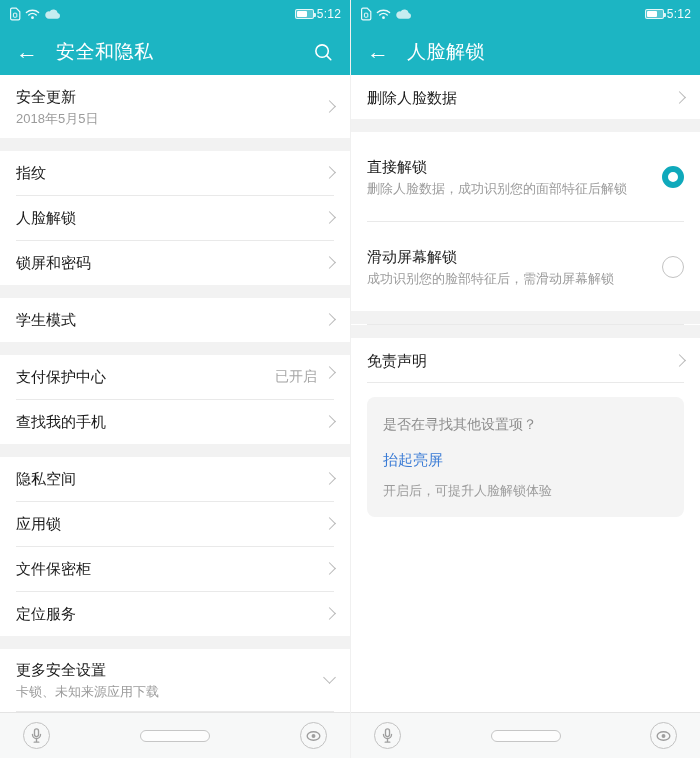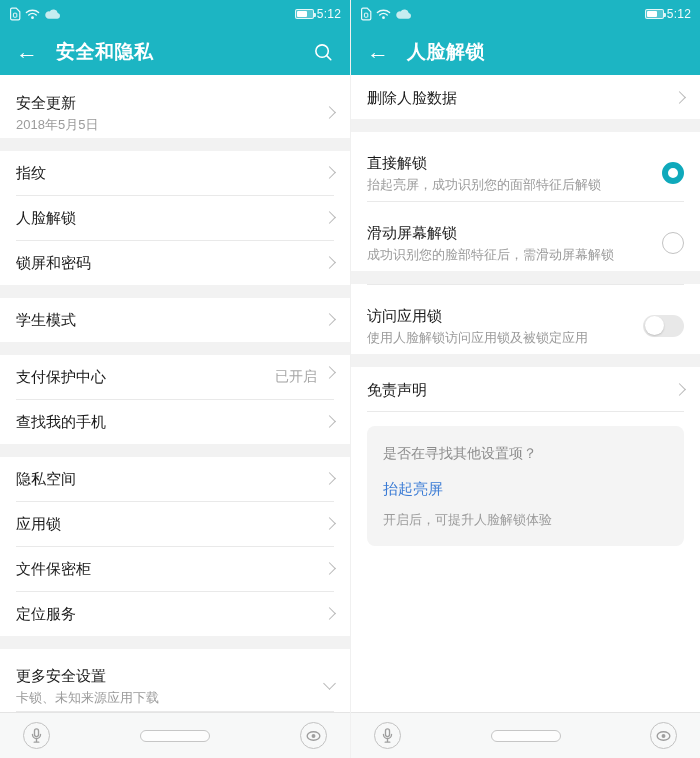--- a/index.html
+++ b/index.html
@@ -14,26 +14,26 @@
   .sb-left { display:flex; align-items:center; gap:4px; }
   .sb-right { display:flex; align-items:center; gap:3px; }
   .sb-time { font-size:12px; color:#f2fbfc; letter-spacing:0.2px; }
   .battery { position:relative; width:19px; height:10px; border:1px solid rgba(255,255,255,0.85); border-radius:2px; display:inline-block; background:rgba(255,255,255,0.25); }
   .battery-fill { position:absolute; left:1px; top:1px; bottom:1px; width:62%; background:#ffffff; border-radius:1px; }
   .battery-tip { position:absolute; right:-3px; top:2.5px; width:2px; height:4px; background:rgba(255,255,255,0.85); border-radius:0 1px 1px 0; }
 
   
   .header { height:47px; background:#1CB5C3; display:flex; align-items:center; padding:0 16px; flex-shrink:0; }
   .back { color:#ffffff; font-size:22px; line-height:1; cursor:pointer; margin-right:18px; font-weight:400; }
-  .h-title { color:#ffffff; font-size:19px; font-weight:700; flex:1; letter-spacing:0.5px; }
+  .h-title { color:#ffffff; font-size:19px; font-weight:400; flex:1; letter-spacing:0.5px; }
   .search-btn { cursor:pointer; display:flex; align-items:center; }
 
   
   .row { min-height:44px; display:flex; align-items:center; justify-content:space-between; padding:0 16px; background:#fff; cursor:pointer; }
-  .row.two { padding:8px 16px;margin-top:12px; }
+  .row.two { padding:24px 16px; }
   .row.three { padding:8px 16px; }
   .col { display:flex; flex-direction:column; gap:3px; flex:1; padding-right:12px; }
   .t { font-size:15px; color:#1a1a1a; font-weight:500; line-height:21px; }
   .s { font-size:13px; color:#9b9b9b; line-height:17px; }
   .val { font-size:14px; color:#a6a6a6; margin-right:8px; }
   .rightside { display:flex; flex-shrink:0; }
   .chev { width:9px; height:9px; border-top:1.5px solid #b8b8b8; border-right:1.5px solid #b8b8b8; transform:rotate(45deg); flex-shrink:0; }
   .chev.down { transform:rotate(135deg); margin-top:-4px; }
   .divider { height:1px; background:#e9e9e9; margin:0 16px; flex-shrink:0; }
   .band { height:13px; background:#f2f2f2; flex-shrink:0; }
@@ -241,46 +241,37 @@
 
     <div class="row">
       <span class="t">删除人脸数据</span>
       <span class="chev"></span>
     </div>
     <div class="band"></div>
 
     <div class="row two">
       <div class="col">
         <span class="t">直接解锁</span>
-        <span class="s">抬起亮屏，成功识别您的面部特征后解锁</span>
+        <span class="s">删除人脸数据，成功识别您的面部特征后解锁</span>
       </div>
       <span class="radio on"></span>
     </div>
     <div class="divider"></div>
 
     <div class="row two">
       <div class="col">
         <span class="t">滑动屏幕解锁</span>
         <span class="s">成功识别您的脸部特征后，需滑动屏幕解锁</span>
       </div>
       <span class="radio off"></span>
     </div>
     <div class="band"></div>
 
     <div class="divider"></div>
 
-    <div class="row two">
-      <div class="col">
-        <span class="t">访问应用锁</span>
-        <span class="s">使用人脸解锁访问应用锁及被锁定应用</span>
-      </div>
-      <span class="toggle off">
-          <span class="knob"></span>
-        </span>
-    </div>
     <div class="band"></div>
 
     <div class="row">
       <span class="t">免责声明</span>
       <span class="chev"></span>
     </div>
     <div class="divider"></div>
 
     <div class="card">
       <div class="card-q">是否在寻找其他设置项？</div>

